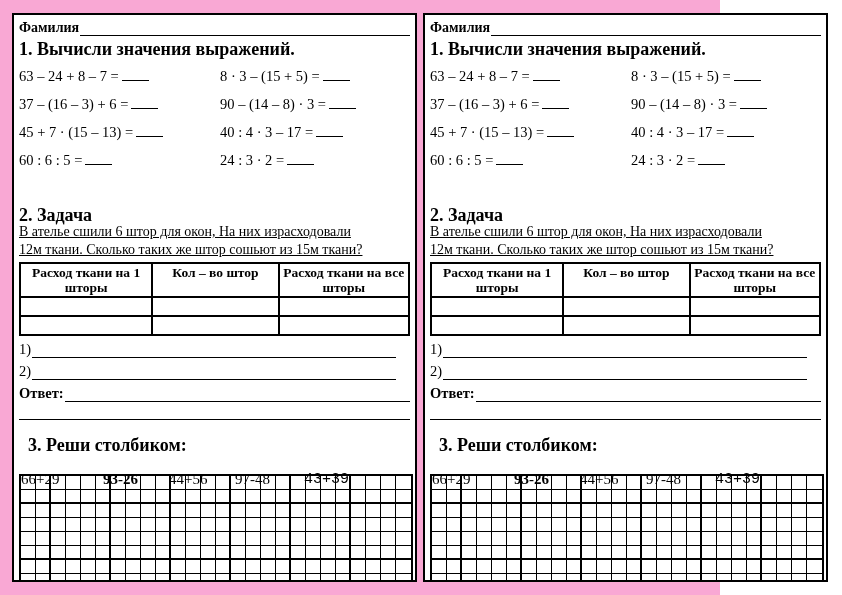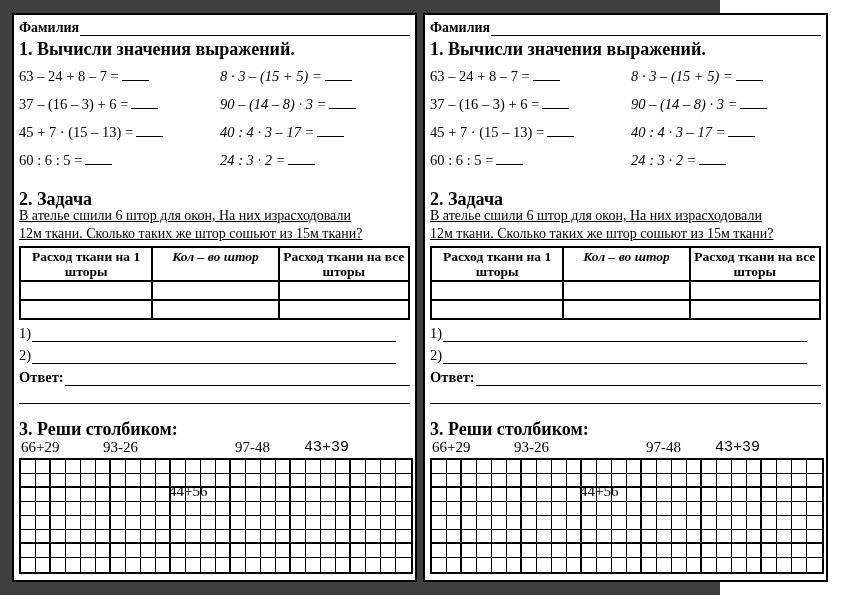--- a/index.html
+++ b/index.html
@@ -4,21 +4,21 @@
 <style>
   * { box-sizing: border-box; margin: 0; padding: 0; }
   html, body { background: #fff; }
   body {
     width: 842px; height: 595px;
     font-family: "Liberation Serif", serif;
     color: #000;
     position: relative;
     overflow: hidden;
   }
-  .page { position: relative; width: 720px; height: 595px; background: #404040; }
+  .page { position: relative; width: 720px; height: 595px; background: #f9a8d4; }
 
   .ws-cell {
     position: absolute; top: 13px;
     width: 405px; height: 569px;
     border: 2px solid #000;
     padding: 3px 5px 0 5px;
     background: #fff;
     overflow: hidden;
   }
   .ws-cell.left  { left: 12px;  }
@@ -26,50 +26,50 @@
 
   
   .name-line { display: flex; align-items: flex-end; height: 18px; font-weight: bold; font-size: 14px; }
   .name-line .fill { flex: 1; border-bottom: 1.5px solid #000; height: 16px; margin-left: 1px; }
 
   .sec-title { font-weight: bold; font-size: 18px; height: 18px; margin-top: 3px; white-space: nowrap; }
 
   
   .expr-row { display: flex; margin-top: 11px; font-size: 14.5px; height: 17px; align-items: flex-end; }
   .expr-row .expr-left  { width: 201px; white-space: nowrap; }
-  .expr-row .expr-right { white-space: nowrap; font-style: italic; }
+  .expr-row .expr-right { white-space: nowrap; }
   .blank { display: inline-block; width: 27px; height: 11px; border-bottom: 1.5px solid #000; margin-left: 3px; }
 
   
-  .s2-title { margin-top: 20px; }
+  .s2-title { margin-top: 36px; }
   .prob-line { font-size: 14px; line-height: 18px; white-space: nowrap; text-decoration: underline; }
 
   table.task { border-collapse: collapse; width: 100%; margin-top: 3px; }
   table.task th, table.task td { border: 2px solid #000; margin-left: 48px; }
   table.task th {
     font-size: 13.5px; font-weight: bold; text-align: center;
     line-height: 15px; padding: 1px 3px; vertical-align: top; height: 34px;
   }
   table.task td { height: 19px; }
-  .col-a { width: 34%; } .col-b { width: 32.5%; font-style: italic; } .col-c { width: 33.5%; }
+  .col-a { width: 34%; } .col-b { width: 32.5%; } .col-c { width: 33.5%; }
 
   .ans-line { display: flex; align-items: flex-end; font-size: 14.5px; height: 20px; margin-top: 2px; }
   .ans-line .lbl { white-space: nowrap; }
   .ans-line .lbl.bold { font-weight: bold; }
   .ans-line .fill { flex: 1; border-bottom: 1.5px solid #000; height: 16px; margin-left: 1px; }
   .ans-line.short .fill { margin-right: 14px; }
   .blank-line { height: 14px; border-bottom: 1.5px solid #000; margin-top: 4px; width: 100%; }
 
   
-  .s3-title { margin-top: 15px; }
+  .s3-title { margin-top: 15px; margin-left: 9px; }
   .problems { position: relative; height: 17px; margin-top: 2px; font-size: 15px; }
-  .problems span { position: absolute; top: 0; white-space: nowrap; }
+  .problems span { position: absolute; top: 16px; white-space: nowrap; }
   .problems span:nth-child(1) { left: 2px;   }
-  .problems span:nth-child(2) { left: 84px;  }
-  .problems span:nth-child(3) { left: 150px; margin-top: 44px; }
+  .problems span:nth-child(2) { left: 84px; font-weight: bold;  }
+  .problems span:nth-child(3) { left: 150px; }
   .problems span:nth-child(4) { left: 216px; }
   .problems span:nth-child(5) { left: 285px; font-family: Liberation Mono, monospace; }
 
   
   .work-grid {
     margin-top: 2px;
     width: 394px; height: 116px;
     border: 2px solid #000;
     display: grid;
     grid-template-columns: repeat(26, 1fr);

